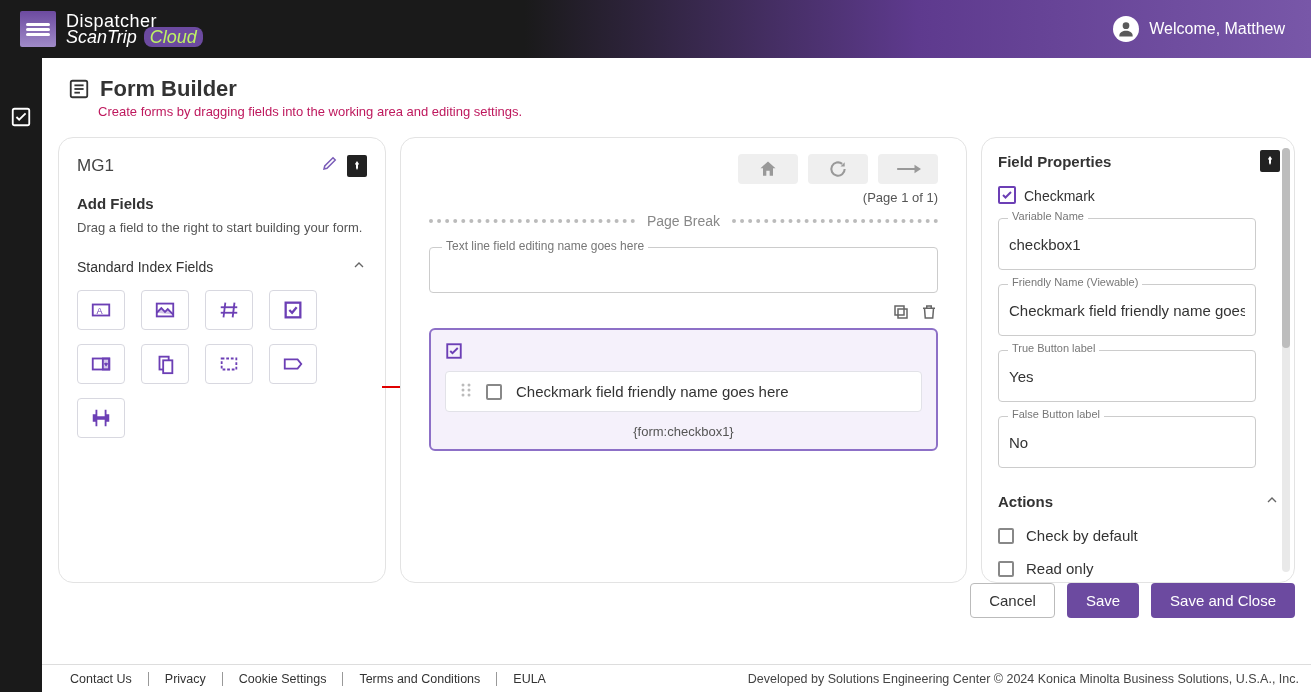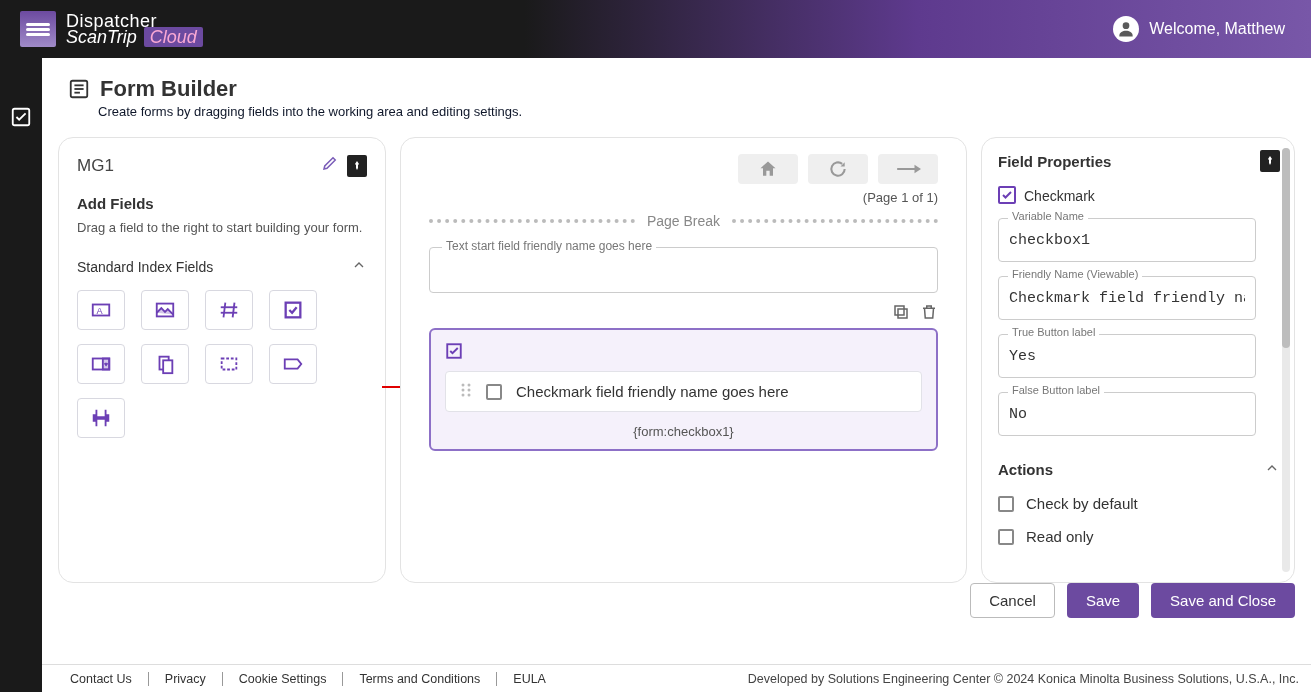--- a/index.html
+++ b/index.html
@@ -26,36 +26,36 @@
 .logo-icon {
   width: 36px; height: 36px;
   background: linear-gradient(180deg, #6c4aa0 0%, #a08bc8 100%);
   border-radius: 2px;
   display: flex; flex-direction: column; justify-content: center; align-items: center;
 }
 .logo-icon span { display:block; width:24px; height:3px; background:#fff; margin:1px 0; border-radius:2px; }
 .logo-text { display:flex; flex-direction:column; line-height:1; }
 .logo-text .l1 { font-size:18px; font-weight:500; letter-spacing:0.5px; }
 .logo-text .l2 { font-size:18px; font-style:italic; font-weight:300; margin-top:-2px; }
-.logo-text .cloud { background:#6c4aa0; color:#f9a8d4; font-style:italic; font-weight:500; padding:0 6px; border-radius:2px; margin-left:2px; }
+.logo-text .cloud { background:#6c4aa0; color:#bef264; font-style:italic; font-weight:500; padding:0 6px; border-radius:8px; margin-left:2px; }
 .user-area { position:absolute; right:26px; display:flex; align-items:center; gap:10px; font-size:16px; }
 .avatar { width:26px; height:26px; border-radius:50%; background:#fff; display:flex; align-items:center; justify-content:center; }
 .avatar svg { width:20px; height:20px; }
 .left-rail {
   position:absolute; top:58px; left:0; width:42px; bottom:28px;
   background:#1a1a1a; display:flex; flex-direction:column; align-items:center; padding-top:48px;
 }
 .left-rail .rail-icon { color:#fff; width:22px; height:22px; }
 .main {
   position:absolute; top:58px; left:42px; right:0; bottom:28px;
   background:#fff;
 }
 .page-head { padding:18px 26px 8px; }
 .page-head h1 { font-size:22px; font-weight:700; display:flex; align-items:center; gap:10px; }
-.page-head .sub { font-size:13px; color:#0f172a; margin-left:30px; margin-top:2px; }
+.page-head .sub { font-size:13px; color:#be185d; margin-left:30px; margin-top:2px; }
 .cols { display:flex; gap:14px; padding:10px 16px 8px; }
 .panel { border:1px solid #e3e3e3; border-radius:15px; background:#fff; }
 .left-panel { width:328px; height:446px; padding:16px 18px; position:relative; }
 .left-panel .form-name-row { display:flex; align-items:center; justify-content:space-between; font-size:17px; color:#444; }
 .left-panel .form-name-row .icons { display:flex; gap:8px; align-items:center; }
 .pin { width:20px; height:22px; background:#222; color:#fff; display:flex; align-items:center; justify-content:center; border-radius:2px; }
 .section-title { font-size:15px; font-weight:600; margin-top:18px; }
 .section-hint { font-size:13px; color:#555; margin-top:8px; }
 .group-header { display:flex; justify-content:space-between; align-items:center; margin-top:22px; font-size:14px; color:#333; font-weight:500;}
 .field-grid { margin-top:14px; display:flex; flex-wrap:wrap; gap:14px 16px; }
@@ -79,21 +79,21 @@
 .checkbox-empty { width:16px; height:16px; border:2px solid #888; border-radius:2px; display:inline-block; }
 .var-ref { text-align:center; font-size:13px; color:#555; margin-top:12px; }
 .arrow-annot { position:absolute; left:338px; top:250px; pointer-events:none; }
 .right-panel { width:314px; height:446px; padding:12px 14px 8px 16px; position:relative; overflow:hidden;}
 .right-panel .scroll { position:absolute; right:4px; top:10px; bottom:10px; width:8px; background:#e9e9e9; border-radius:4px; }
 .right-panel .scroll .thumb { position:absolute; left:0; right:0; top:0; height:200px; background:#bdbdbd; border-radius:4px; }
 .rp-head { display:flex; justify-content:space-between; align-items:center; font-size:15px; font-weight:600; }
 .rp-type { display:flex; align-items:flex-end; gap:8px; margin-top:14px; color:#333; font-size:14px;}
 .rp-type .chkicon { width:18px; height:18px; border:2px solid #6c3fb5; color:#6c3fb5; display:flex; align-items:center; justify-content:center; border-radius:2px; }
 .prop-field { margin-top:14px; position:relative; }
-.prop-field input { width:258px; height:44px; border:1px solid #ccc; border-radius:4px; padding:6px 10px; font-size:15px; color:#333;font-family:Liberation Mono, monospace; }
+.prop-field input { width:258px; height:52px; border:1px solid #ccc; border-radius:4px; padding:6px 10px; font-size:15px; color:#333; }
 .prop-field .lbl { position:absolute; top:-8px; left:10px; background:#fff; padding:0 4px; font-size:11px; color:#777; }
 .actions-head { display:flex; justify-content:space-between; align-items:center; margin-top:24px; font-weight:600; font-size:15px;}
 .action-row { display:flex; align-items:center; gap:12px; margin-top:16px; font-size:15px;}
 .bottom-buttons { position:absolute; right:16px; bottom:46px; display:flex; gap:12px; }
 .btn { padding:8px 18px; border-radius:4px; font-size:15px; cursor:pointer; border:1px solid transparent; }
 .btn.cancel { background:#fff; border-color:#bbb; color:#333;text-align:right; }
 .btn.primary { background:#6c4aa0; color:#fff; }
 .footer {
   position:absolute; bottom:0; left:42px; right:0; height:28px;
   border-top:1px solid #ddd; display:flex; align-items:center;
@@ -268,21 +268,21 @@
           </div>
       </div>
       <div class="page-indicator">(Page 1 of 1)</div>
       <div class="page-break">
         <div class="dashes"></div>
         <span>Page Break</span>
         <div class="dashes"></div>
       </div>
       <div class="form-field-wrap">
         <div class="text-field">
-          <span class="floating">Text start field friendly name goes here</span>
+          <span class="floating">Text line field editing name goes here</span>
         </div>
         <div class="field-actions">
           <span class="ico"><svg width="18" height="18" viewBox="0 0 24 24" fill="none" stroke="#666" stroke-width="2">
                 <rect x="8" y="8" width="12" height="12"></rect>
                 <rect x="4" y="4" width="12" height="12"></rect>
               </svg></span>
           <span class="ico"><svg width="18" height="18" viewBox="0 0 24 24" fill="none" stroke="#666" stroke-width="2">
                 <path d="M4 7h16M9 7V4h6v3M6 7l1 13h10l1-13"></path>
               </svg></span>
         </div>

